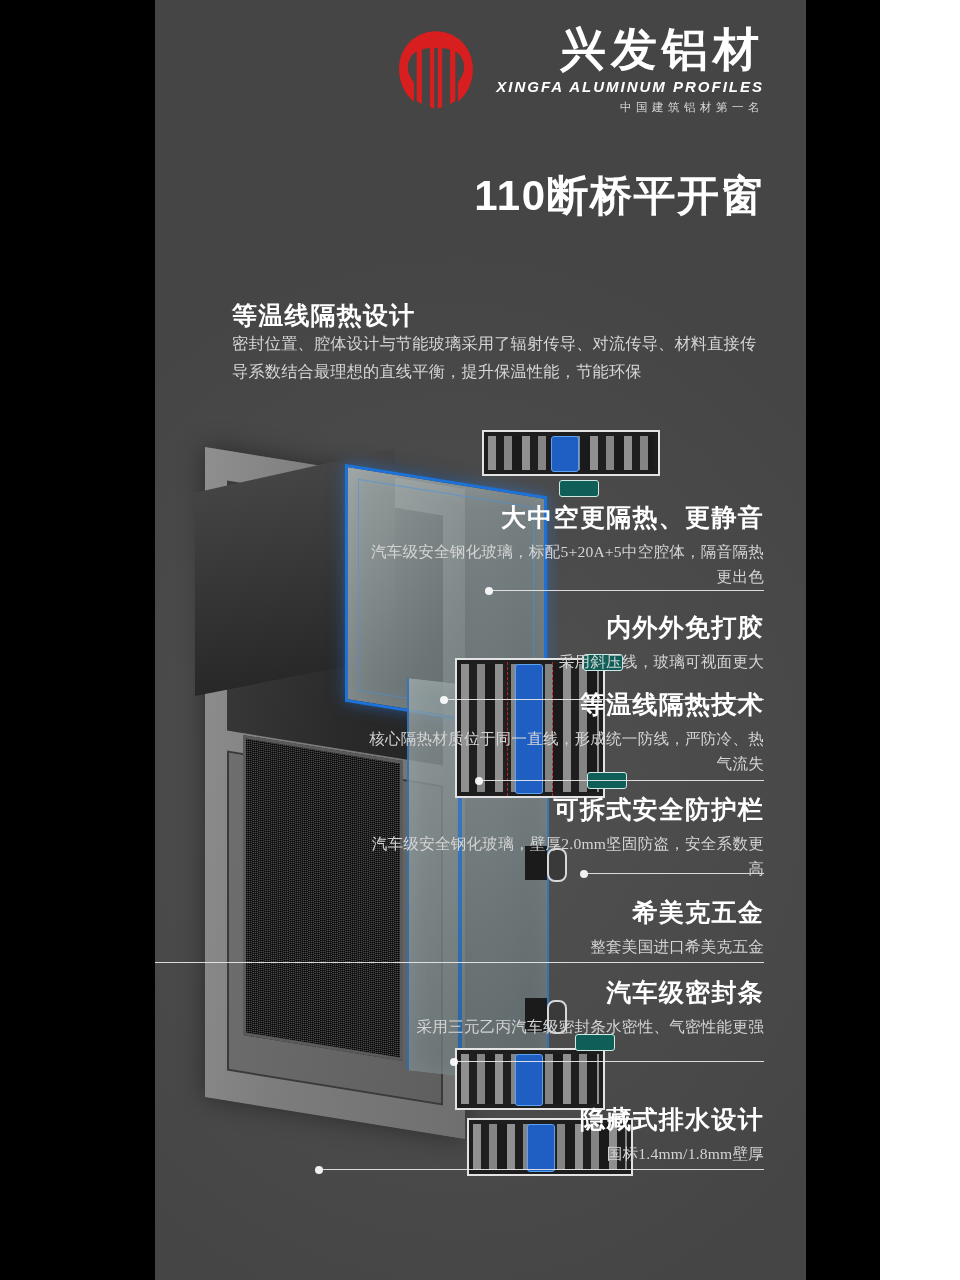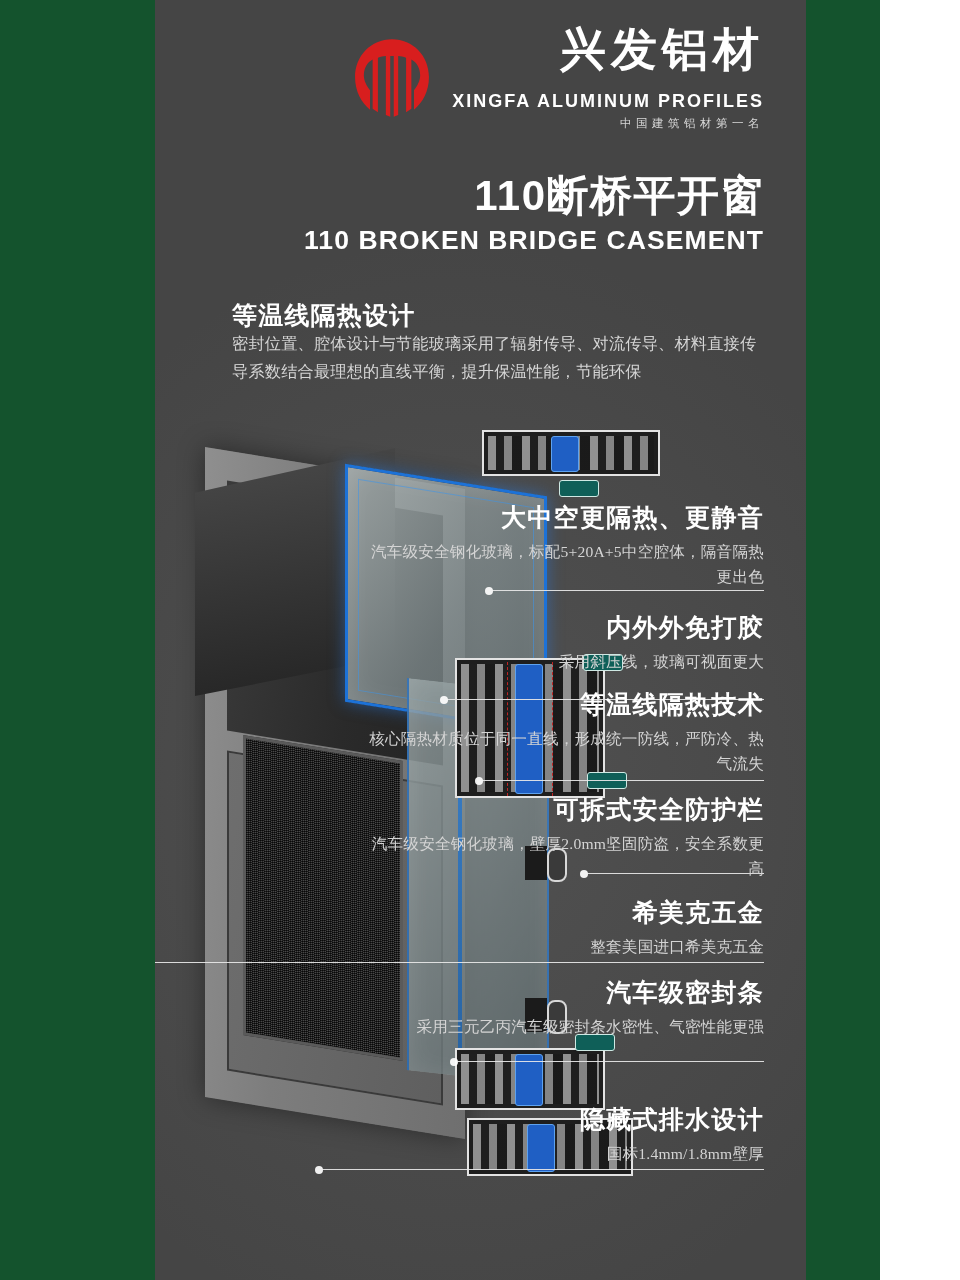--- a/index.html
+++ b/index.html
@@ -2,21 +2,21 @@
 <html lang="zh"><head>
 <meta charset="utf-8">
 <title>110 Broken Bridge Casement</title>
 <style>
   html,body{margin:0;padding:0;background:#ffffff;}
   body{
     width:960px;height:1280px;overflow:hidden;
     font-family:"Liberation Sans","DejaVu Sans",sans-serif;
     -webkit-font-smoothing:antialiased;
   }
-  .page{position:relative;width:880px;height:1280px;background:#14532d;}
+  .page{position:relative;width:880px;height:1280px;background:#000000;}
 
   
   .poster{
     position:absolute;left:155px;top:0;width:651px;height:1280px;
     background:#454545;overflow:hidden;
   }
   .poster:before{
     content:"";position:absolute;inset:0;
     background:radial-gradient(120% 70% at 46% 62%, rgba(110,110,110,.30) 0%, rgba(69,69,69,0) 62%);
     pointer-events:none;
@@ -27,22 +27,22 @@
     position:absolute;right:42px;top:26px;
     display:flex;align-items:center;gap:16px;
   }
   .brand-mark{width:88px;height:88px;position:relative;flex:0 0 auto;}
   .brand-text{display:flex;flex-direction:column;align-items:flex-end;line-height:1;}
   .brand-cn{
     color:#ffffff;font-size:46px;font-weight:700;letter-spacing:5px;
     white-space:nowrap;
   }
   .brand-en{
-    color:#ffffff;font-size:18px;font-weight:700;
-    letter-spacing:2.0px;margin-top:20px;white-space:nowrap;
+    color:#ffffff;font-size:15px;font-weight:700;font-style:italic;
+    letter-spacing:2.0px;margin-top:7px;white-space:nowrap;
   }
   .brand-slogan{
     color:#d8d8d8;font-size:11.5px;letter-spacing:4.5px;margin-top:8px;
     white-space:nowrap;
   }
 
   
   .title-block{position:absolute;right:42px;top:172px;text-align:right;}
   .title-cn{
     color:#ffffff;font-size:42px;font-weight:700;letter-spacing:1.5px;
@@ -198,21 +198,20 @@
       </div>
       <div class="brand-text">
         <div class="brand-cn">兴发铝材</div>
         <div class="brand-en">XINGFA ALUMINUM PROFILES</div>
         <div class="brand-slogan">中国建筑铝材第一名</div>
       </div>
     </div>
 
     <div class="title-block">
       <div class="title-cn">110断桥平开窗</div>
-      <div class="title-en">110 BROKEN BRIDGE CASEMENT</div>
     </div>
 
     <div class="intro">
       <div class="intro-head">等温线隔热设计</div>
       <div class="intro-body">密封位置、腔体设计与节能玻璃采用了辐射传导、对流传导、材料直接传导系数结合最理想的直线平衡，提升保温性能，节能环保</div>
     </div>
 
     <div class="stage">
       <div class="wall">
         <div class="wall-inner-top"></div>

